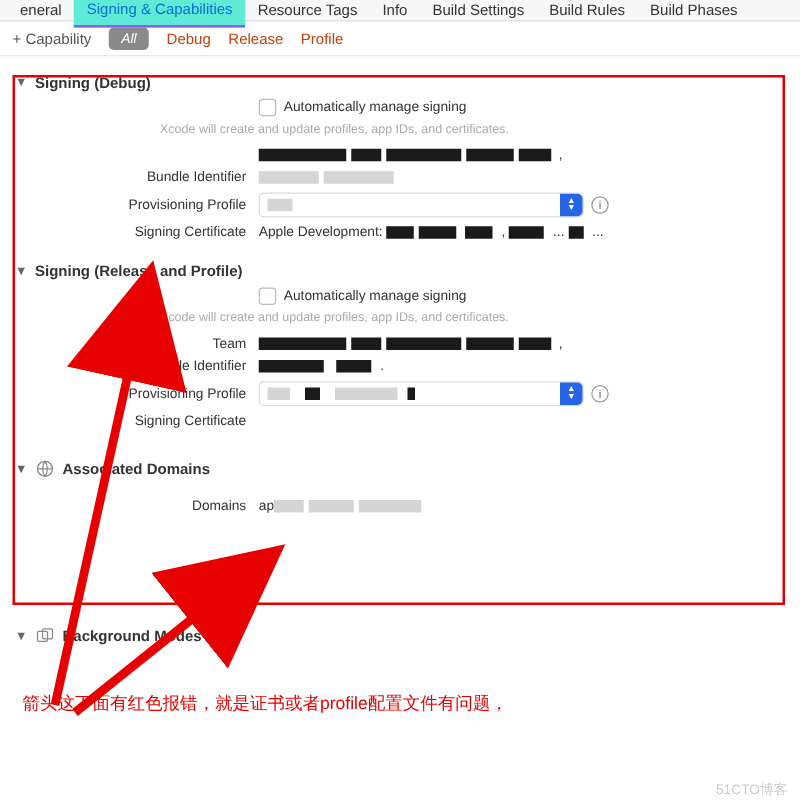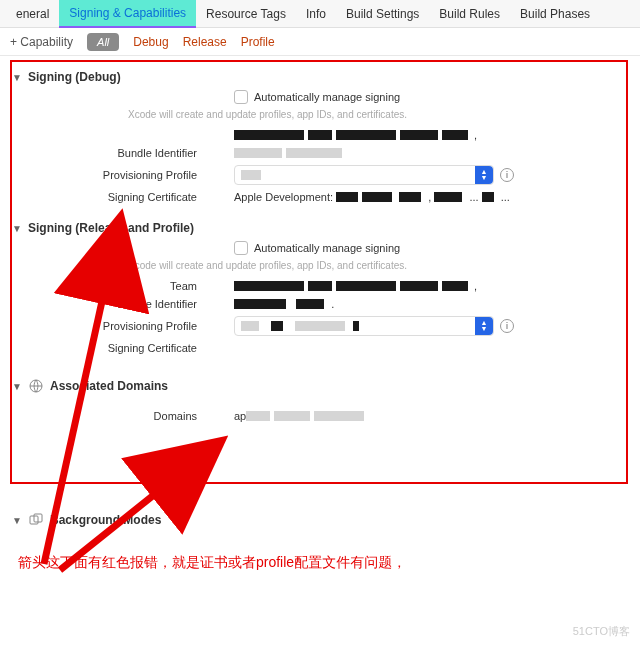--- a/index.html
+++ b/index.html
@@ -13,21 +13,21 @@
     overflow: hidden;
     position: relative;
   }
 
   
   .top-tabs {
     display: flex;
     align-items: center;
     border-bottom: 1px solid #e0e0e0;
     padding: 0 6px;
-    height: 28px;
+    height: 17px;
     background: #f7f7f7;
   }
   .top-tab {
     padding: 6px 10px;
     font-size: 12px;
     color: #333;
     cursor: pointer;
     white-space: nowrap;
   }
   .top-tab.active {
@@ -106,21 +106,20 @@
     text-align: right;
     padding-right: 10px;
     font-size: 11px;
     color: #333;
   }
   .form-value {
     flex: 1;
     display: flex;
     align-items: center;
     position: relative;
-    margin-left: 27px;
   }
   .checkbox {
     width: 14px;
     height: 14px;
     border: 1px solid #bbb;
     border-radius: 3px;
     background: #fff;
     margin-right: 6px;
   }
   .autosign-label { font-size: 11px; color: #333; }

